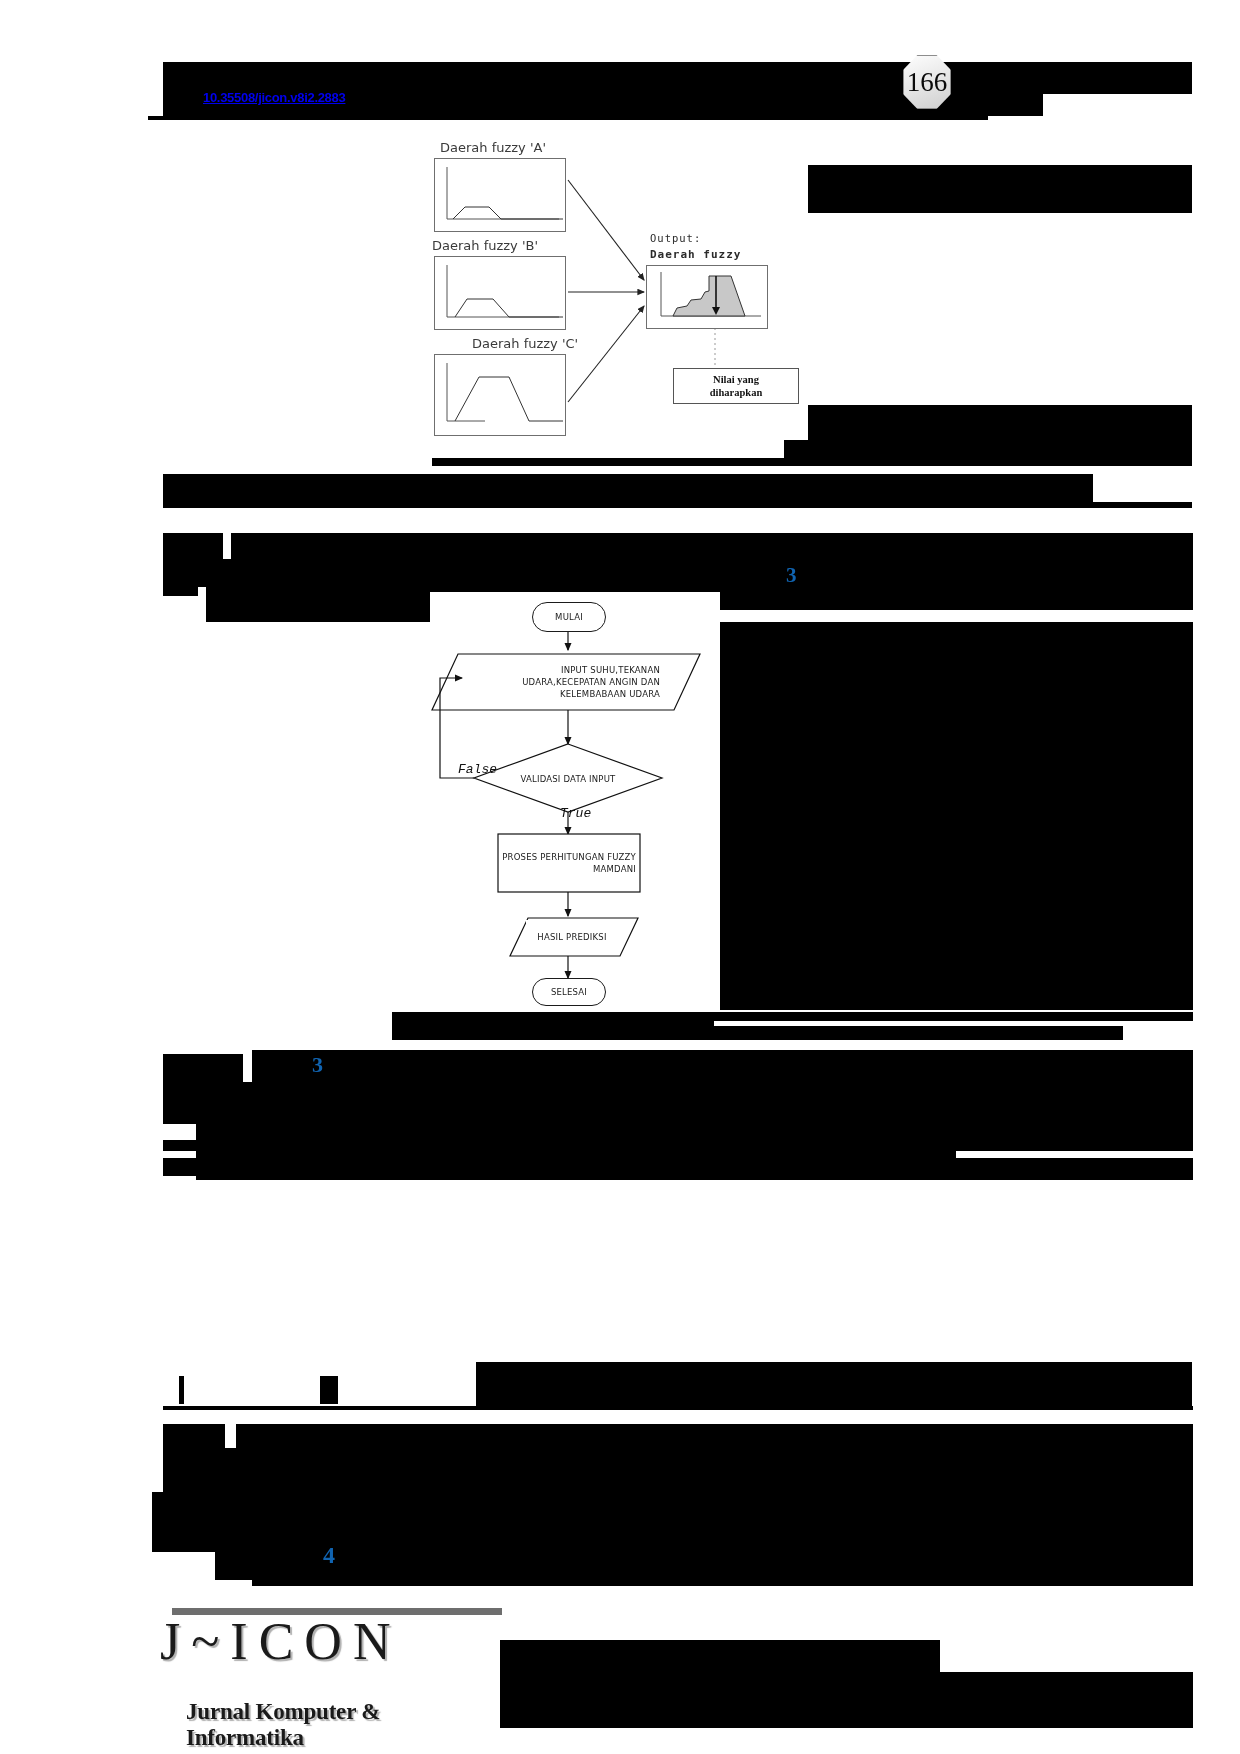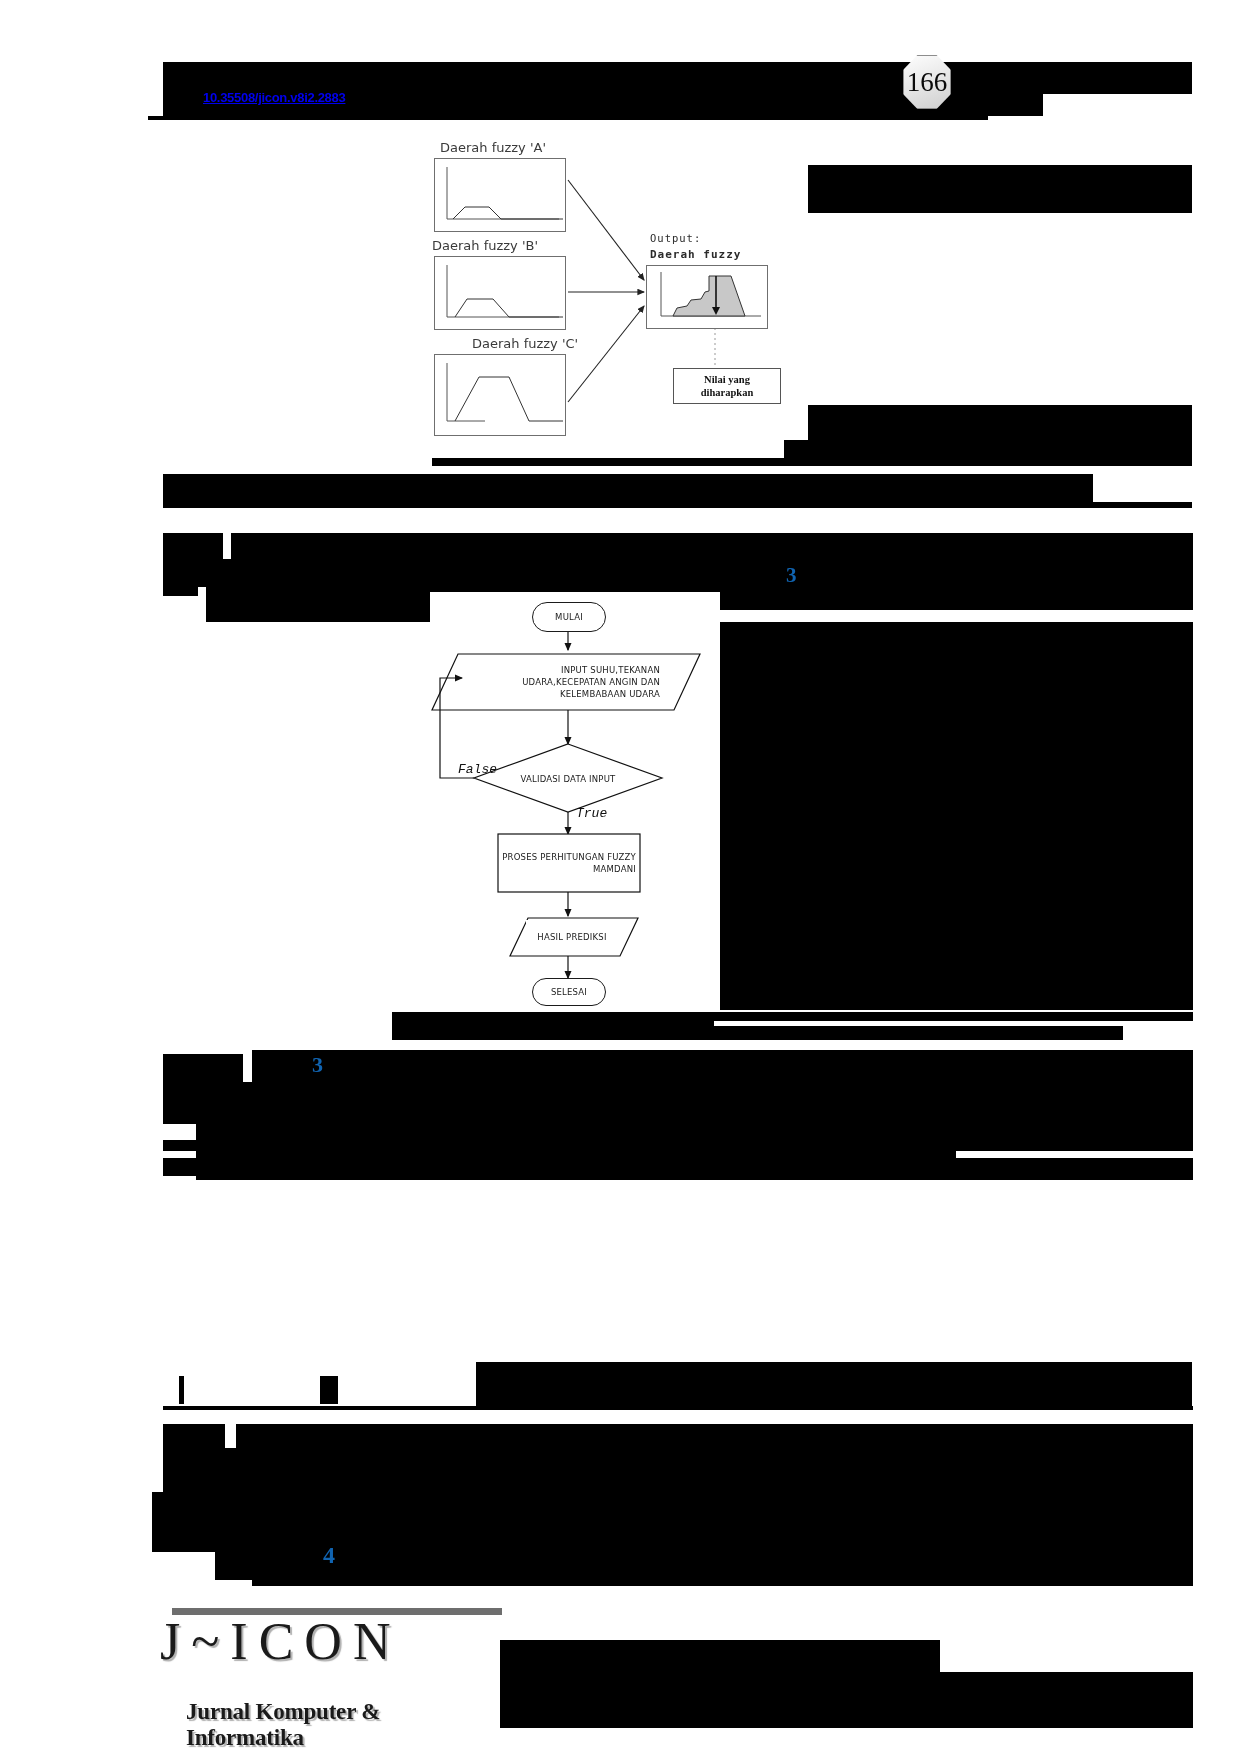--- a/index.html
+++ b/index.html
@@ -24,21 +24,21 @@
   
   .fig1{position:absolute;left:432px;top:140px;width:352px;height:318px;background:#fff;z-index:5;}
   .fz-label{position:absolute;font-size:13px;color:#3a3a3a;white-space:nowrap;
             font-family:"DejaVu Sans",sans-serif;}
   .fz-box{position:absolute;border:1px solid #6f6f6f;background:#fff;}
   .out-label{position:absolute;font-family:"DejaVu Sans Mono",monospace;font-size:10.5px;
              color:#2b2b2b;letter-spacing:1px;white-space:nowrap;}
   .out-label.b{font-weight:bold;font-size:11px;}
   .callout{position:absolute;border:1px solid #555;background:#fff;
            font-family:"Liberation Serif",serif;font-weight:bold;font-size:10.5px;
-           color:#111;text-align:center;line-height:1.25;padding:4px 10px;}
+           color:#111;text-align:center;line-height:1.25;padding:4px 19px;}
 
   
   .fig2{position:absolute;left:430px;top:592px;width:290px;height:420px;background:#fff;z-index:5;}
   .fc-txt{font-family:"DejaVu Sans",sans-serif;font-size:8.5px;color:#1b1b1b;
           text-align:right;line-height:1.45;letter-spacing:.2px;}
   .fc-node{position:absolute;display:flex;align-items:center;justify-content:center;}
   .term{border:1px solid #1b1b1b;border-radius:22px;background:#fff;}
   .io{background:#fff;}
   .branch-lbl{position:absolute;font-family:Liberation Mono, monospace;font-style:italic;
               font-size:13px;color:#111;}
@@ -179,21 +179,21 @@
 
     <div class="fc-node io" style="left:48px;top:66px;width:182px;height:48px;">
       <span class="fc-txt">INPUT SUHU,TEKANAN UDARA,KECEPATAN ANGIN DAN KELEMBABAAN UDARA</span>
     </div>
 
     <div class="fc-node" style="left:80px;top:170px;width:116px;height:34px;">
       <span class="fc-txt">VALIDASI DATA INPUT</span>
     </div>
 
     <div class="branch-lbl" style="left:28px;top:170px;">False</div>
-    <div class="branch-lbl" style="left:146px;top:214px;">True</div>
+    <div class="branch-lbl" style="left:130px;top:214px;">True</div>
 
     <div class="fc-node" style="left:72px;top:252px;width:134px;height:38px;">
       <span class="fc-txt">PROSES PERHITUNGAN FUZZY MAMDANI</span>
     </div>
 
     <div class="fc-node io" style="left:96px;top:328px;width:92px;height:34px;">
       <span class="fc-txt">HASIL PREDIKSI</span>
     </div>
 
     <div class="fc-node term" style="left:102px;top:386px;width:72px;height:26px;">

